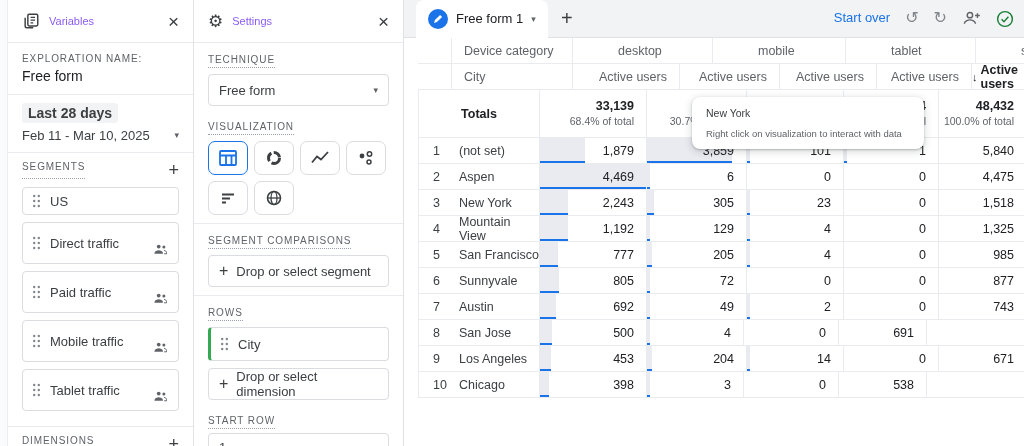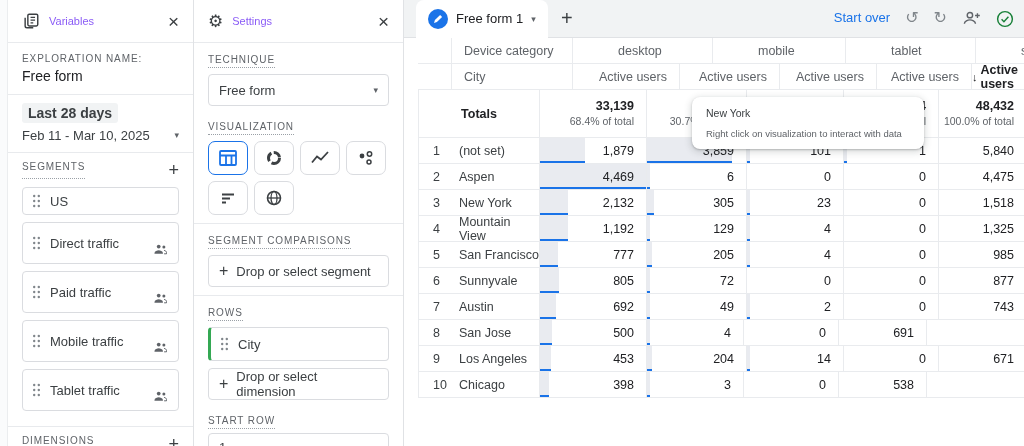--- a/index.html
+++ b/index.html
@@ -463,21 +463,21 @@
           <span class="num">4,475</span>
         </div>
       </div>
       <div class="trow">
         <div class="tc citycell first" style="width:122px">
           <span class="rank">3</span>
           <span>New York</span>
         </div>
         <div class="tc valcell" style="width:107px">
           <span class="bar" style="width:28px"></span>
-          <span class="num">2,132</span>
+          <span class="num">2,243</span>
         </div>
         <div class="tc valcell" style="width:100px">
           <span class="bar" style="width:7px"></span>
           <span class="num">305</span>
         </div>
         <div class="tc valcell" style="width:97px">
           <span class="bar" style="width:3px"></span>
           <span class="num">23</span>
         </div>
         <div class="tc valcell" style="width:95px">

